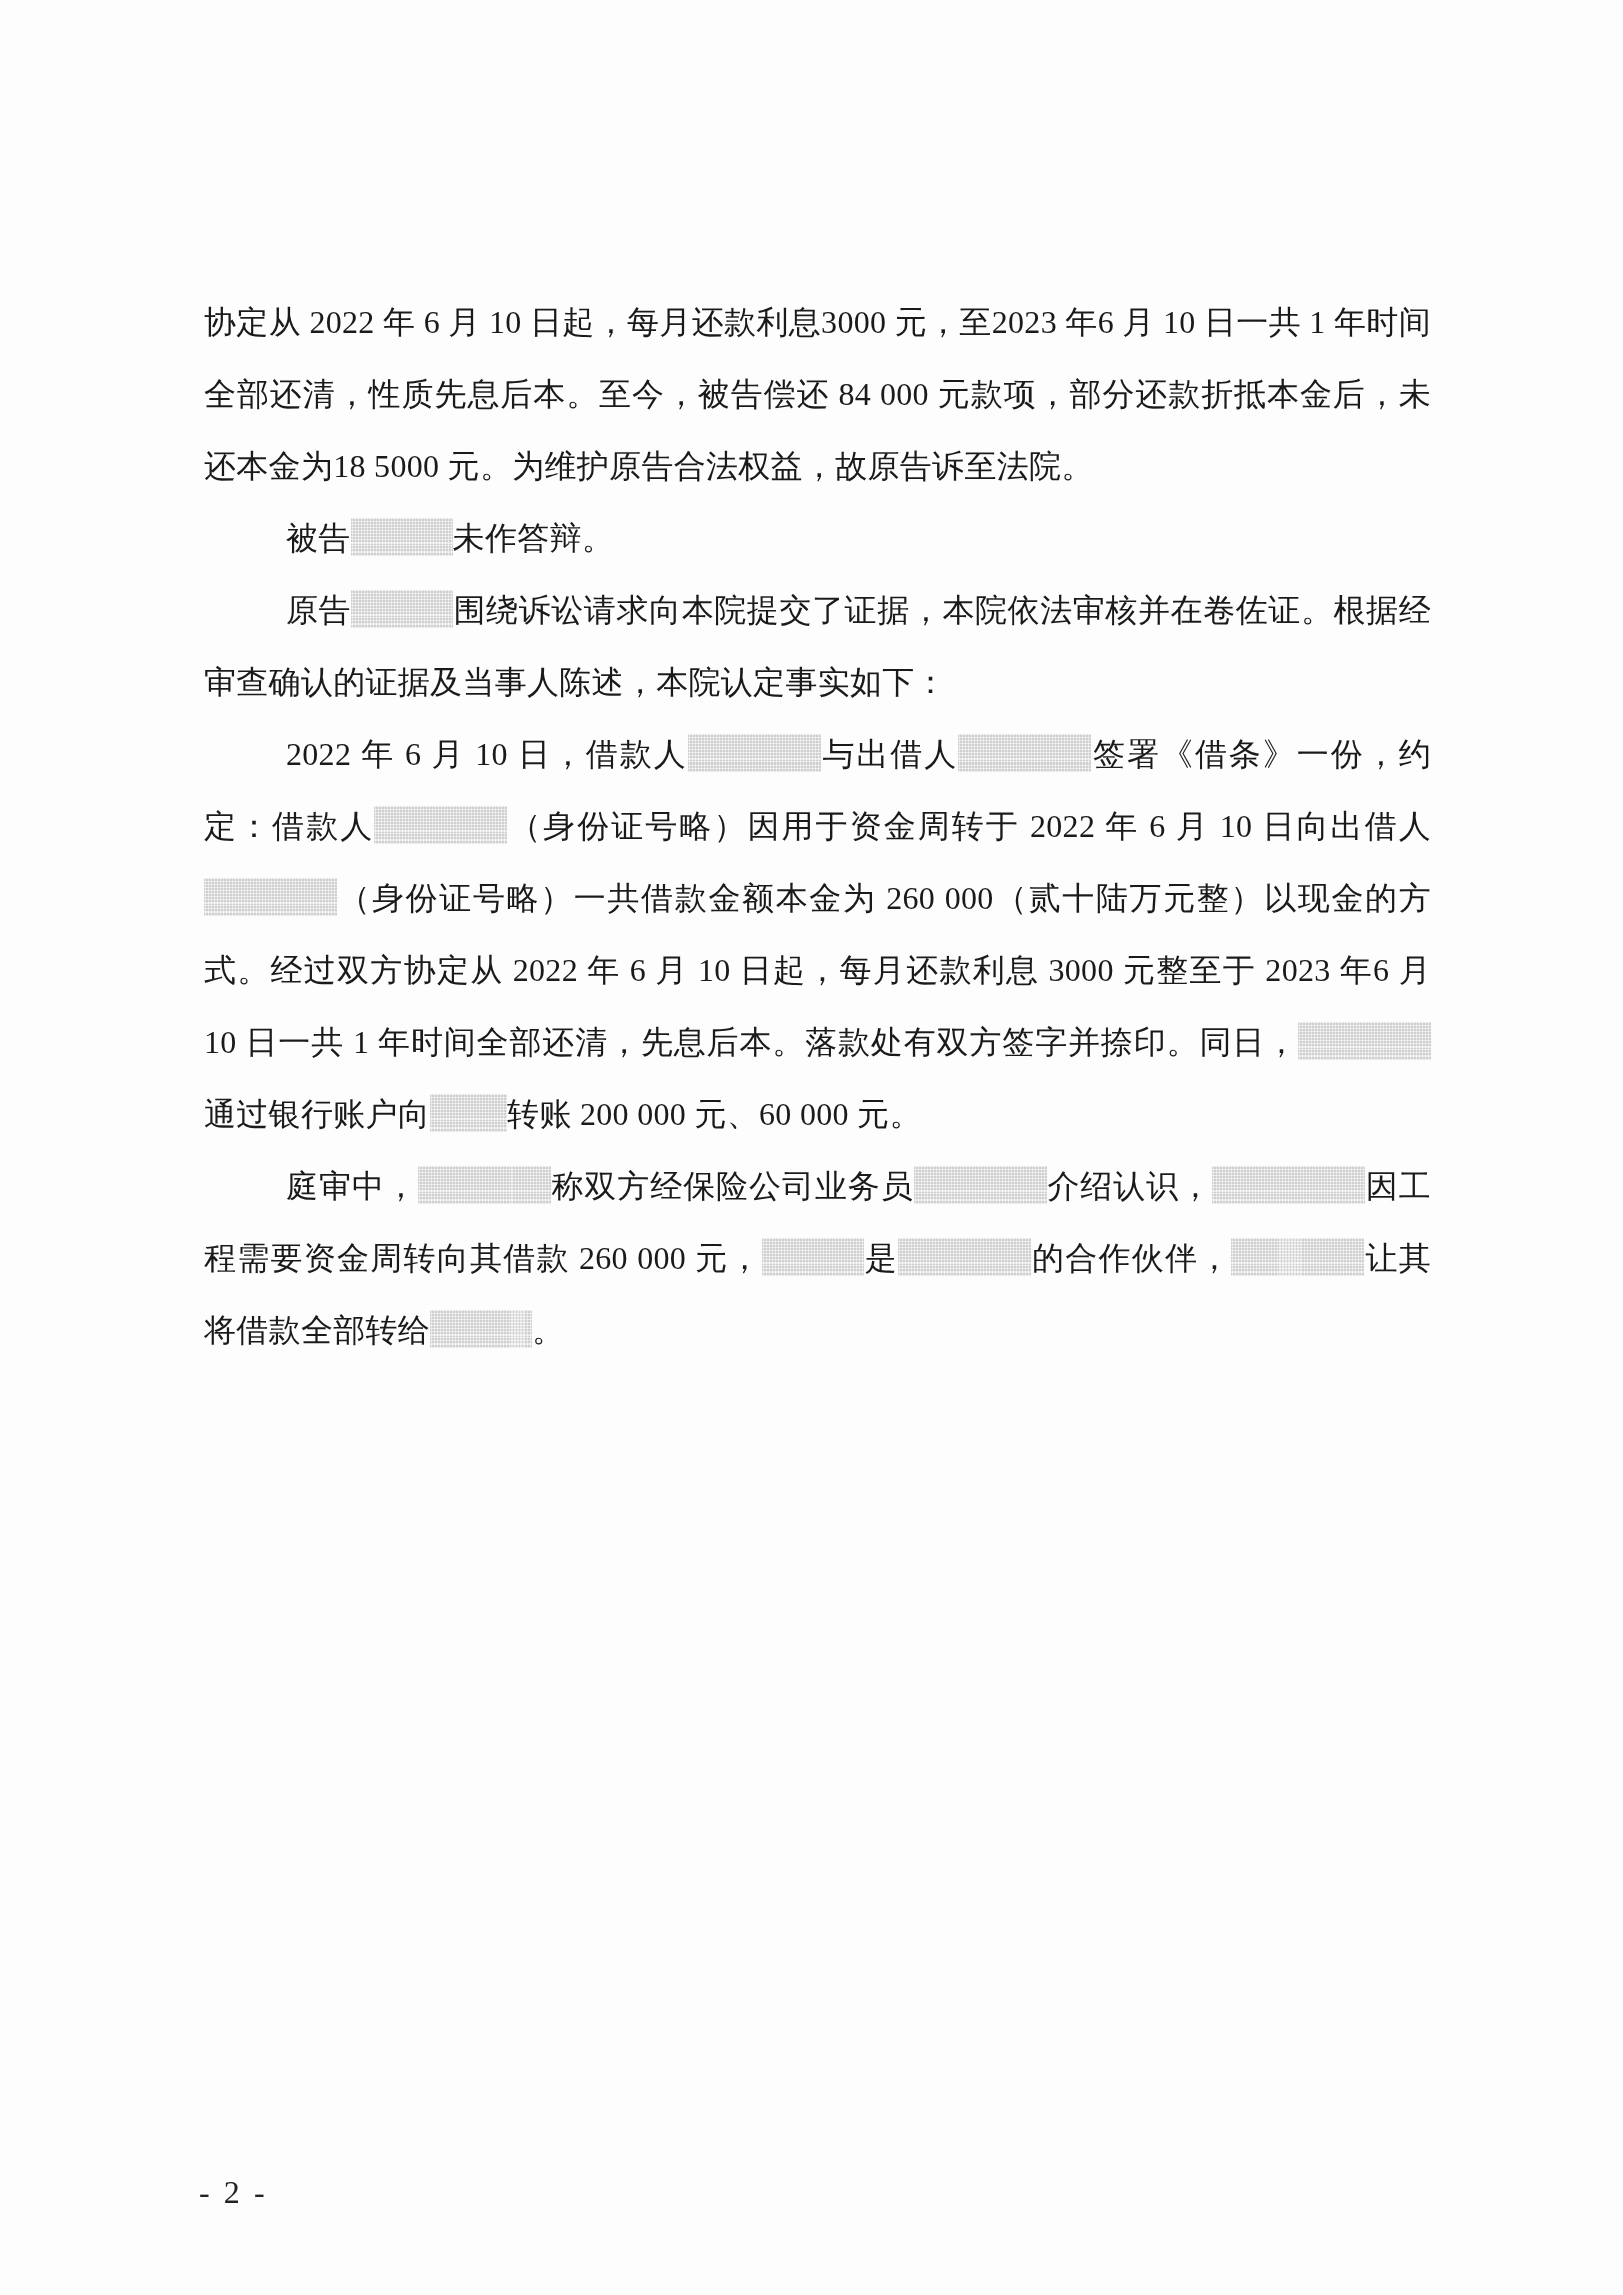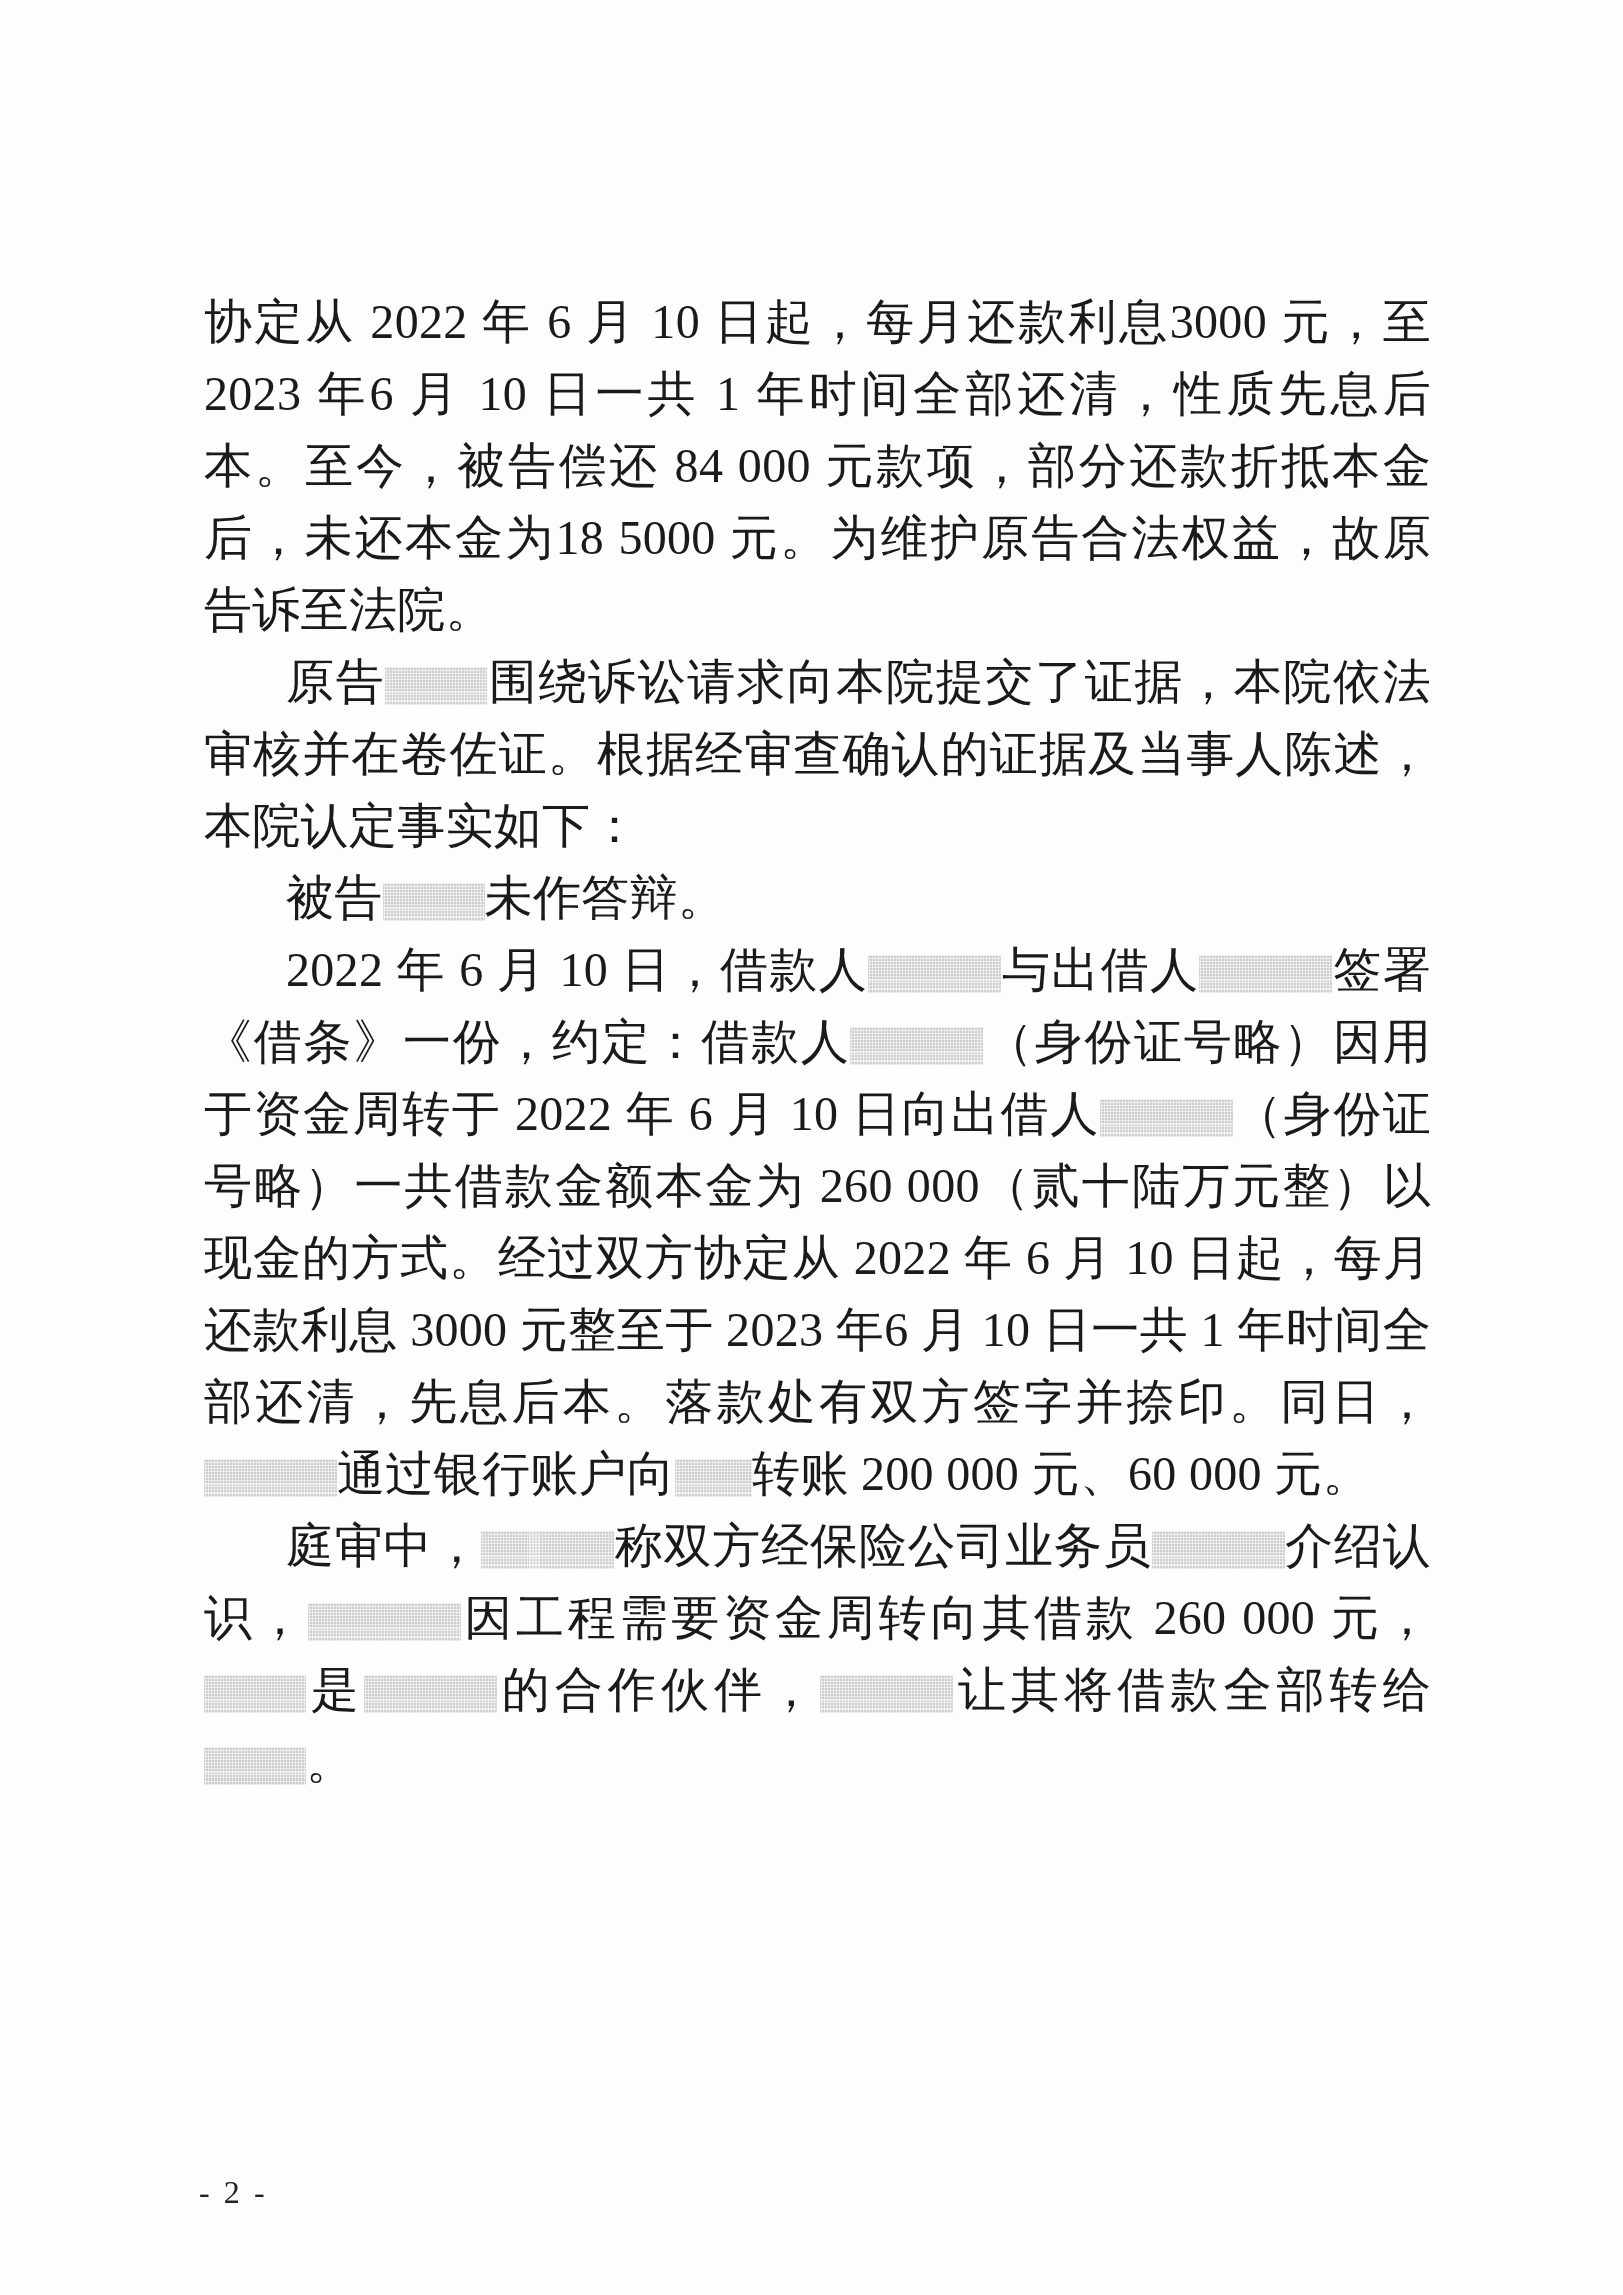--- a/index.html
+++ b/index.html
@@ -19,21 +19,21 @@
     box-sizing: border-box;
     overflow: hidden;
   }
   .content {
     position: absolute;
     left: 204px;
     top: 286px;
     width: 1227px;
   }
   .para {
-    font-size: 48px;
+    font-size: 32px;
     line-height: 72px;
     text-align: justify;
     text-justify: inter-ideograph;
     letter-spacing: 0.3px;
     margin: 0 0 0 0;
   }
   .indent {
     text-indent: 82px;
   }
   .redact {
@@ -58,20 +58,20 @@
     letter-spacing: 3.1px;
     color: #222;
   }
 </style>
 </head>
 <body>
 
 <div class="page">
   <div class="content" id="body-root">
       <p class="para"><span>协定从 2022 年 6 月 10 日起，每月还款利息3000 元，至2023 年6 月 10 日一共 1 年时间全部还清，性质先息后本。至今，被告偿还 84 000 元款项，部分还款折抵本金后，未还本金为18 5000 元。为维护原告合法权益，故原告诉至法院。</span></p>
+      <p class="para indent"><span>被告</span><span class="redact r-md"></span><span>未作答辩。</span></p>
       <p class="para indent"><span>原告</span><span class="redact r-md"></span><span>围绕诉讼请求向本院提交了证据，本院依法审核并在卷佐证。根据经审查确认的证据及当事人陈述，本院认定事实如下：</span></p>
-      <p class="para indent"><span>被告</span><span class="redact r-md"></span><span>未作答辩。</span></p>
       <p class="para indent"><span>2022 年 6 月 10 日，借款人</span><span class="redact r-lg"></span><span>与出借人</span><span class="redact r-lg"></span><span>签署《借条》一份，约定：借款人</span><span class="redact r-lg"></span><span>（身份证号略）因用于资金周转于 2022 年 6 月 10 日向出借人</span><span class="redact r-lg"></span><span>（身份证号略）一共借款金额本金为 260 000（贰十陆万元整）以现金的方式。经过双方协定从 2022 年 6 月 10 日起，每月还款利息 3000 元整至于 2023 年6 月 10 日一共 1 年时间全部还清，先息后本。落款处有双方签字并捺印。同日，</span><span class="redact r-lg"></span><span>通过银行账户向</span><span class="redact r-sm"></span><span>转账 200 000 元、60 000 元。</span></p>
       <p class="para indent"><span>庭审中，</span><span class="redact r-lg"></span><span>称双方经保险公司业务员</span><span class="redact r-lg"></span><span>介绍认识，</span><span class="redact r-xl"></span><span>因工程需要资金周转向其借款 260 000 元，</span><span class="redact r-md"></span><span>是</span><span class="redact r-lg"></span><span>的合作伙伴，</span><span class="redact r-lg"></span><span>让其将借款全部转给</span><span class="redact r-md"></span><span>。</span></p>
     </div>
   <div class="footer">- 2 -</div>
 </div>
 
 
 </body></html>

